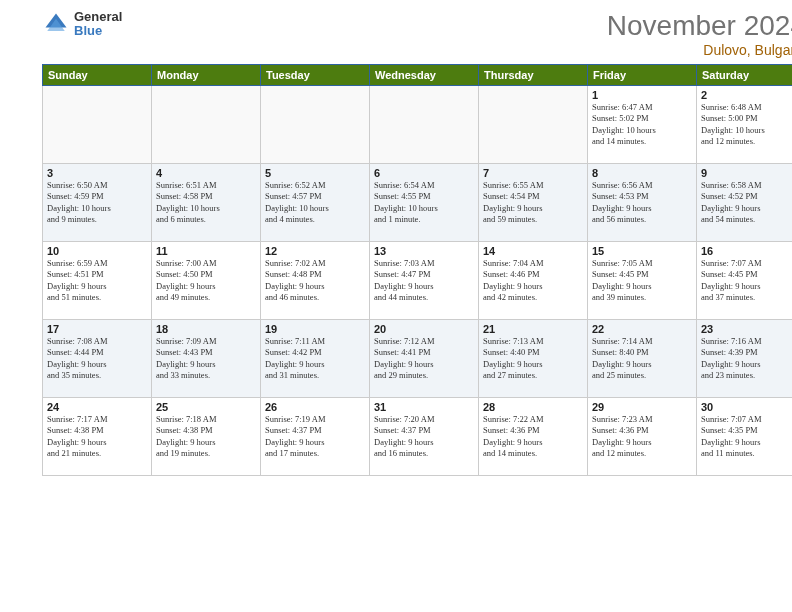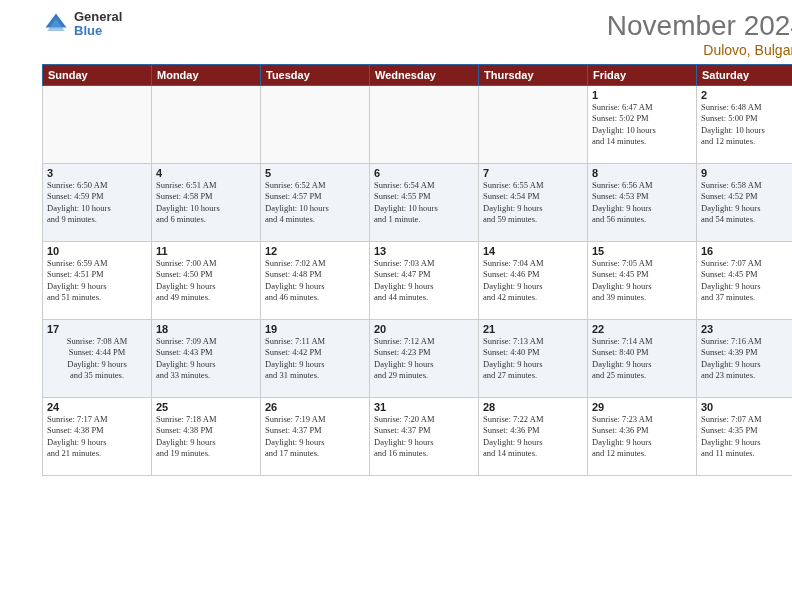--- a/index.html
+++ b/index.html
@@ -57,21 +57,21 @@
     .location {
       font-size: 14px;
       color: #a16207;
     }
     .calendar {
       width: 100%;
       border-collapse: collapse;
       table-layout: fixed;
     }
     .calendar th {
-      background: #7f1d1d;
+      background: #4d7c0f;
       color: white;
       font-size: 11px;
       font-weight: bold;
       padding: 4px 5px;
       text-align: left;
       border: 1px solid #2d62a0;
     }
     .calendar td {
       border: 1px solid #ccc;
       vertical-align: top;
@@ -255,21 +255,21 @@
             <span class="day-num">16</span>
             <div class="day-info" style="white-space: pre-line;">Sunrise: 7:07 AM
 Sunset: 4:45 PM
 Daylight: 9 hours
 and 37 minutes.</div>
           </td>
         </tr>
         <tr class="row-shaded">
           <td>
             <span class="day-num">17</span>
-            <div class="day-info" style="white-space: pre-line; text-align: center;">Sunrise: 7:08 AM
+            <div class="day-info" style="white-space: pre-line;">Sunrise: 7:08 AM
 Sunset: 4:44 PM
 Daylight: 9 hours
 and 35 minutes.</div>
           </td>
           <td>
             <span class="day-num">18</span>
             <div class="day-info" style="white-space: pre-line;">Sunrise: 7:09 AM
 Sunset: 4:43 PM
 Daylight: 9 hours
 and 33 minutes.</div>
@@ -277,21 +277,21 @@
           <td>
             <span class="day-num">19</span>
             <div class="day-info" style="white-space: pre-line;">Sunrise: 7:11 AM
 Sunset: 4:42 PM
 Daylight: 9 hours
 and 31 minutes.</div>
           </td>
           <td>
             <span class="day-num">20</span>
             <div class="day-info" style="white-space: pre-line;">Sunrise: 7:12 AM
-Sunset: 4:23 PM
+Sunset: 4:41 PM
 Daylight: 9 hours
 and 29 minutes.</div>
           </td>
           <td>
             <span class="day-num">21</span>
             <div class="day-info" style="white-space: pre-line;">Sunrise: 7:13 AM
 Sunset: 4:40 PM
 Daylight: 9 hours
 and 27 minutes.</div>
           </td>

